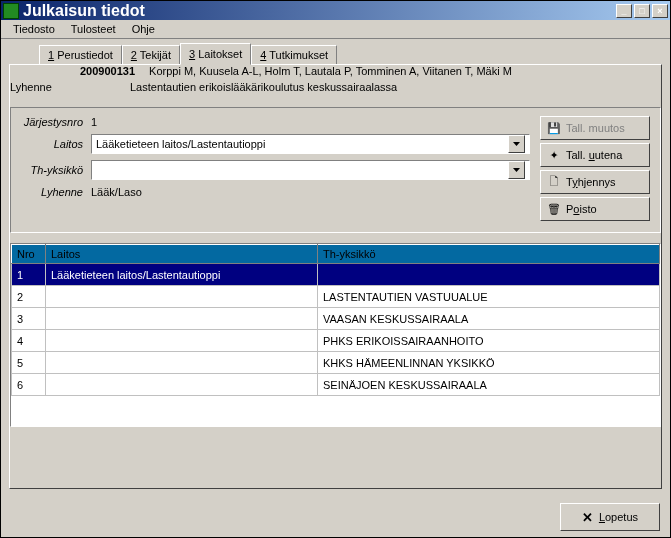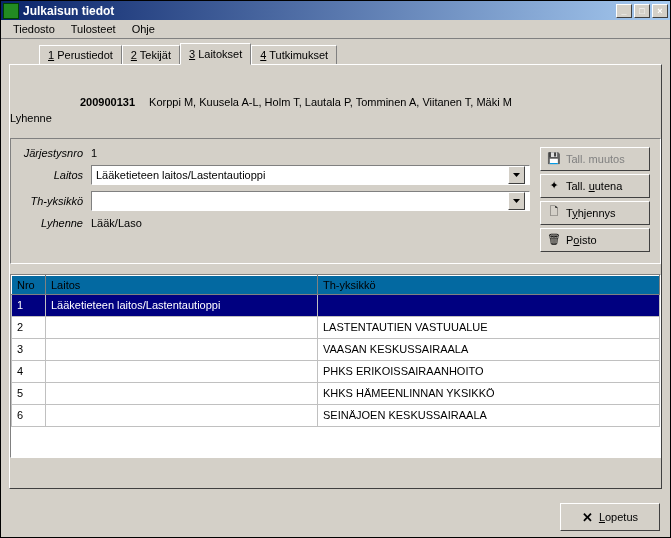--- a/index.html
+++ b/index.html
@@ -2,35 +2,35 @@
 <html><head>
 <meta charset="utf-8">
 <style>
 * { box-sizing: border-box; margin: 0; padding: 0; font-family: Tahoma, Arial, sans-serif; font-size: 11px; }
 body { background: #d4d0c8; width: 671px; height: 538px; overflow: hidden; }
 
 .window { width: 671px; height: 538px; background: #d4d0c8; border: 1px solid #000; display: flex; flex-direction: column; }
 
 .titlebar { background: linear-gradient(90deg, #0a246a 0%, #a6caf0 100%); color: #fff; height: 19px; display: flex; align-items: center; padding: 0 2px; }
 .titlebar-icon { width: 16px; height: 16px; background: #228b22; border: 1px solid #004400; margin-right: 4px; }
-.titlebar-text { flex: 1; font-weight: bold; font-size: 12px; }
+.titlebar-text { flex: 1; font-weight: bold; font-size: 16px; }
 .win-btn { width: 16px; height: 14px; background: #d4d0c8; border: 1px solid; border-color: #fff #404040 #404040 #fff; margin-left: 2px; display: flex; align-items: center; justify-content: center; font-family: Arial; font-size: 9px; font-weight: bold; cursor: pointer; }
 
 .menubar { height: 19px; display: flex; align-items: center; padding: 0 4px; border-bottom: 1px solid #808080; }
 .menubar span { padding: 8px 8px; cursor: pointer; }
 
 .content { flex: 1; padding: 4px 8px 8px 8px; display: flex; flex-direction: column; }
 
 .tabs { display: flex; position: relative; z-index: 2; padding-left: 30px; }
 .tab { padding: 3px 8px; background: #d4d0c8; border: 1px solid; border-color: #fff #808080 #d4d0c8 #fff; margin-right: 0px; cursor: pointer; position: relative; }
 .tab.active { border-bottom-color: #d4d0c8; background: #d4d0c8; z-index: 4; padding-top: 4px; margin-bottom: -1px; }
 .tab:not(.active) { margin-top: 2px; border-bottom: none; }
 .underline { text-decoration: underline; }
 
-.tabcontent { border: 1px solid; border-color: #fff #404040 #404040 #fff; flex: 1; display: flex; flex-direction: column; justify-content: center; }
+.tabcontent { border: 1px solid; border-color: #fff #404040 #404040 #fff; flex: 1; display: flex; flex-direction: column; }
 
 .row { display: flex; align-items: center; margin-bottom: 4px; }
 .idnum { font-weight: bold; margin-right: 14px; }
 .authors { }
 
 .formarea { border: 1px solid; border-color: #808080 #fff #fff #808080; padding: 8px 10px; margin-top: 10px; display: flex; }
 .formfields { flex: 1; }
 .formrow { display: flex; align-items: center; margin-bottom: 6px; }
 .formlabel { width: 70px; text-align: right; padding-right: 8px; font-style: italic; }
 .formval { }
@@ -89,20 +89,21 @@
     <div class="tabcontent">
 
       <div class="row">
         <span style="width:70px"></span>
         <span class="idnum">200900131</span>
         <span class="authors">Korppi M, Kuusela A-L, Holm T, Lautala P, Tomminen A, Viitanen T, Mäki M</span>
       </div>
       <div class="row">
         <span style="width:60px">Lyhenne</span>
         <span style="width:60px"></span>
+        <span>Lastentautien erikoislääkärikoulutus keskussairaalassa</span>
       </div>
 
       <div class="formarea">
         <div class="formfields">
           <div class="formrow">
             <div class="formlabel">Järjestysnro</div>
             <div class="formval">1</div>
           </div>
           <div class="formrow">
             <div class="formlabel">Laitos</div>

